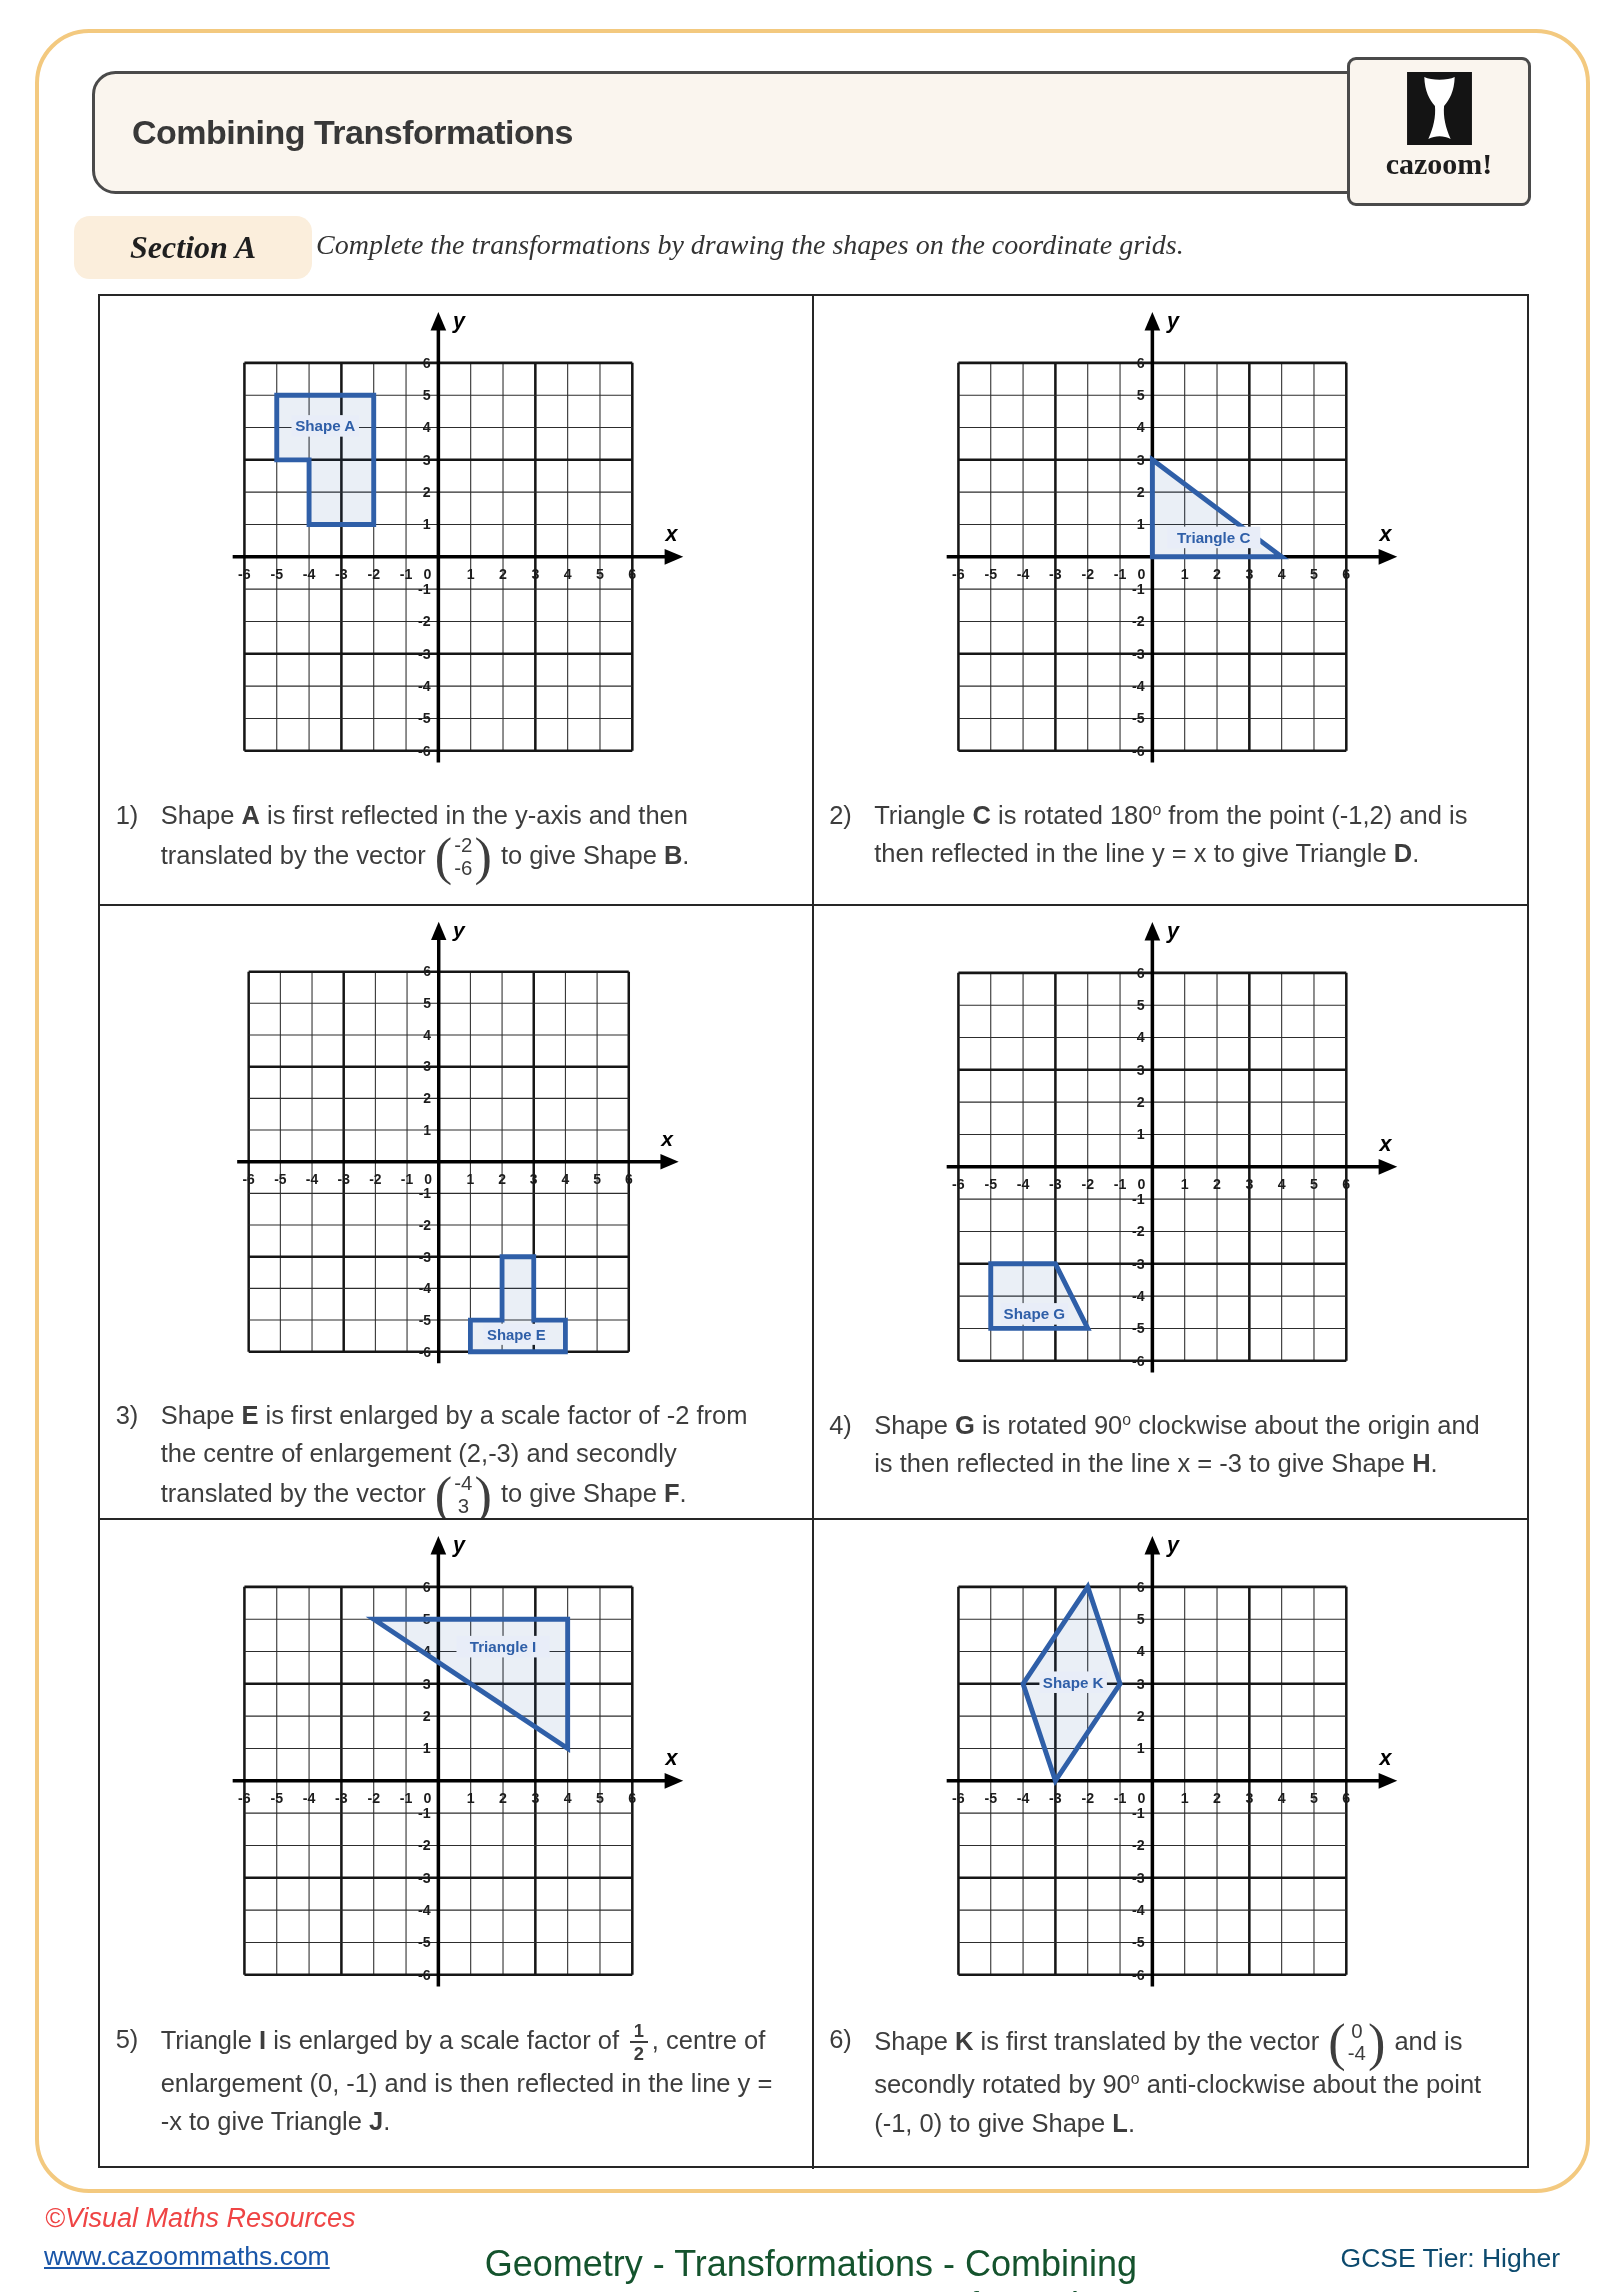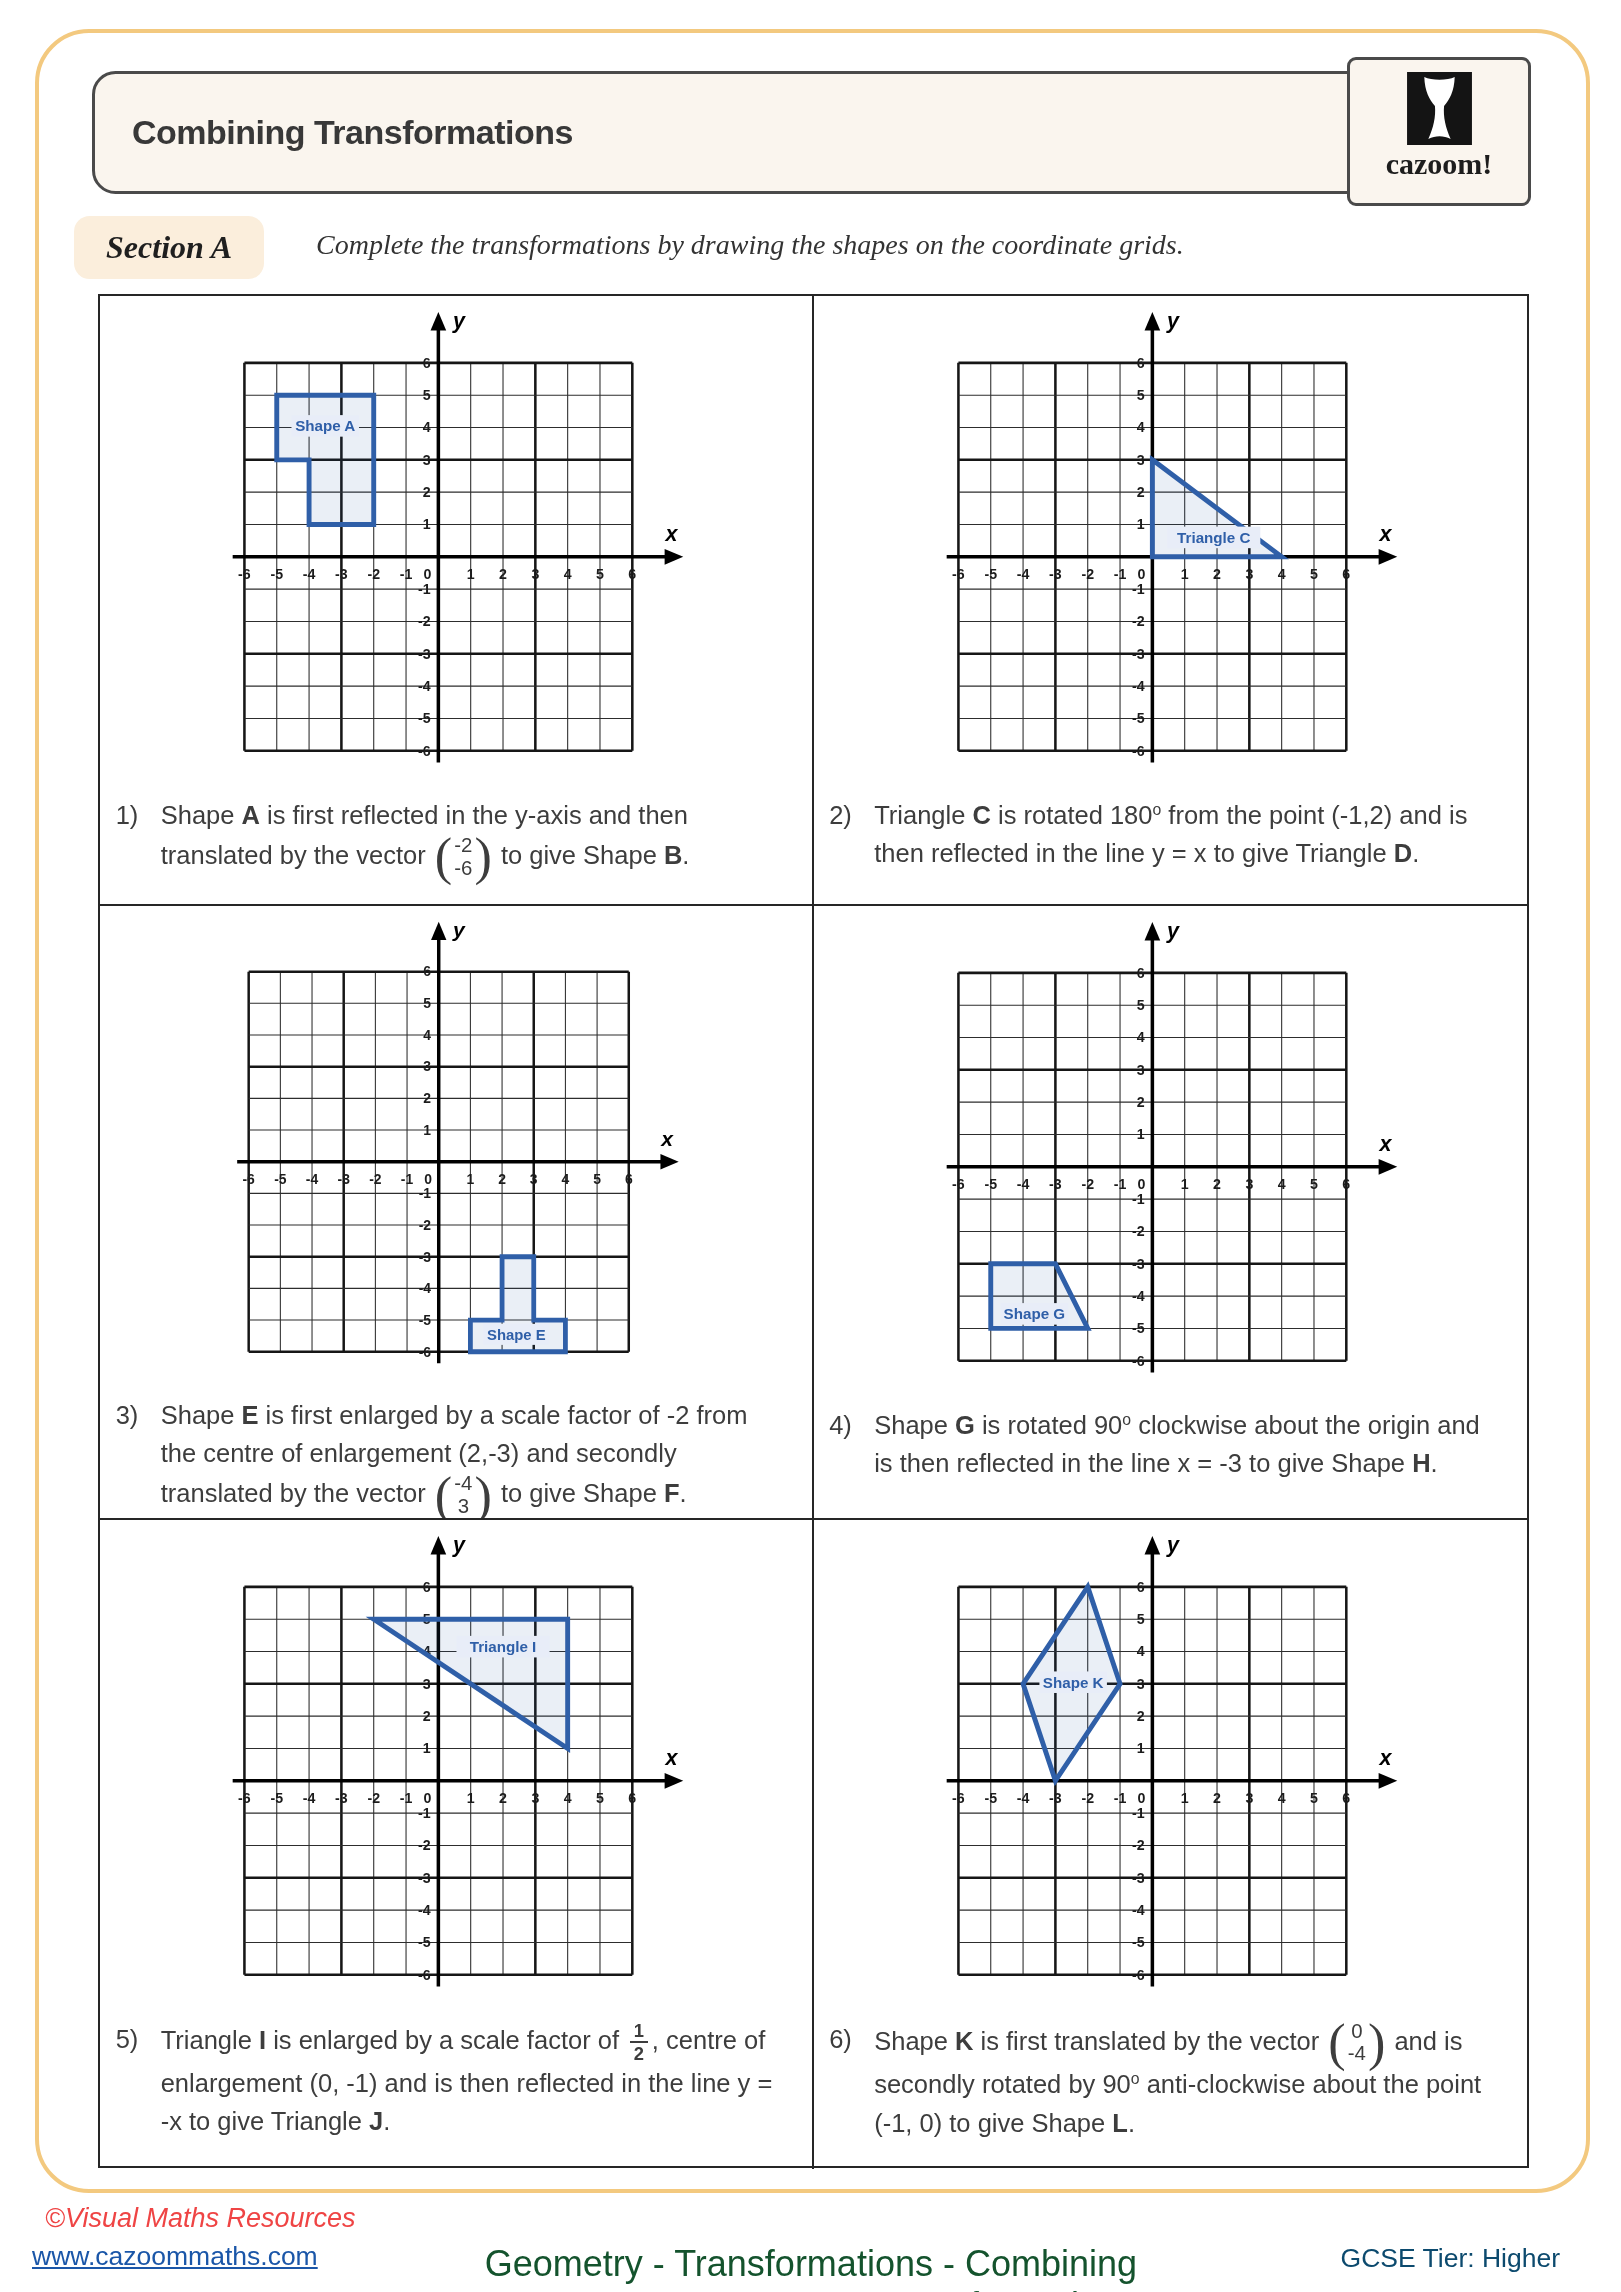--- a/index.html
+++ b/index.html
@@ -9,21 +9,21 @@
          border:4.9px solid #F3C97F;border-radius:54px;}
   .title-box{position:absolute;left:92px;top:71px;width:1431px;height:123px;
          background:#FAF5EE;border:3.9px solid #4a4a4a;border-radius:23.5px;box-sizing:border-box;
          display:flex;align-items:center;}
   .title-box h1{margin:0 0 0 37px;font-size:34px;font-weight:bold;color:#383838;letter-spacing:-0.5px;}
   .logo-box{position:absolute;left:1347px;top:57px;width:184px;height:149px;
          background:#FAF5EE;border:3.9px solid #4a4a4a;border-radius:9px;box-sizing:border-box;
          display:flex;flex-direction:column;align-items:center;}
   .logo-box svg{margin-top:11.8px;}
   .brand{font-family:"Liberation Serif",serif;font-weight:bold;font-size:30px;color:#1d1d1d;margin-top:2px;}
-  .section-chip{position:absolute;left:74px;top:216px;width:190px;height:63px;background:#FBEEDC;
+  .section-chip{position:absolute;left:74px;top:216px;width:238px;height:63px;background:#FBEEDC;
          border-radius:15.7px;display:flex;align-items:center;justify-content:center;}
   .section-chip span{font-family:"Liberation Serif",serif;font-style:italic;font-weight:bold;
          font-size:32px;color:#1f1f1f;}
   .instruction{position:absolute;left:316px;top:229px;font-family:"Liberation Serif",serif;
          font-style:italic;font-size:28px;color:#333;}
   .panels{position:absolute;left:98px;top:294px;width:1431px;height:1874px;box-sizing:border-box;
          border:2px solid #262626;display:grid;grid-template-columns:1fr 1fr;
          grid-template-rows:610px 614px 649px;}
   .cell{box-sizing:border-box;border-right:2px solid #262626;border-bottom:2px solid #262626;
          display:flex;flex-direction:column;align-items:center;overflow:hidden;}
@@ -37,21 +37,21 @@
   .qtext b{font-weight:bold;}
   sup{font-size:0.62em;}
   .vec{display:inline-flex;align-items:center;vertical-align:middle;margin:0 2px;}
   .vec .par{font-family:"Liberation Serif",serif;font-size:2.05em;font-weight:400;line-height:0.85;}
   .vec .vcol{display:inline-flex;flex-direction:column;align-items:center;font-size:0.8em;
          line-height:1.12;padding:0 2px;}
   .frac{display:inline-flex;flex-direction:column;align-items:center;vertical-align:middle;
          font-size:0.72em;line-height:1.15;margin:0 3.9px;font-weight:bold;}
   .frac .num{border-bottom:2.5px solid #3d3d3d;padding:0 3.9px;}
   .f-copy{position:absolute;left:45px;top:2203px;font-size:27px;color:#ef4444;font-style:italic;}
-  .f-link{position:absolute;left:32px;top:2241px;font-size:26.5px;color:#1A56A8;text-decoration:underline;}
+  .f-link{position:absolute;left:44px;top:2241px;font-size:26.5px;color:#1A56A8;text-decoration:underline;}
   .f-center{position:absolute;left:314px;top:2243px;width:823px;text-align:right;font-size:36px;color:#14532d;}
   .f-right{position:absolute;right:61px;top:2243px;font-size:26.5px;color:#0c4a6e;}
   svg text{font-family:"Liberation Sans",sans-serif;}
 </style>
 </head>
 <body>
 
 <div class="sheet">
   <div class="outer-border"></div>
 

